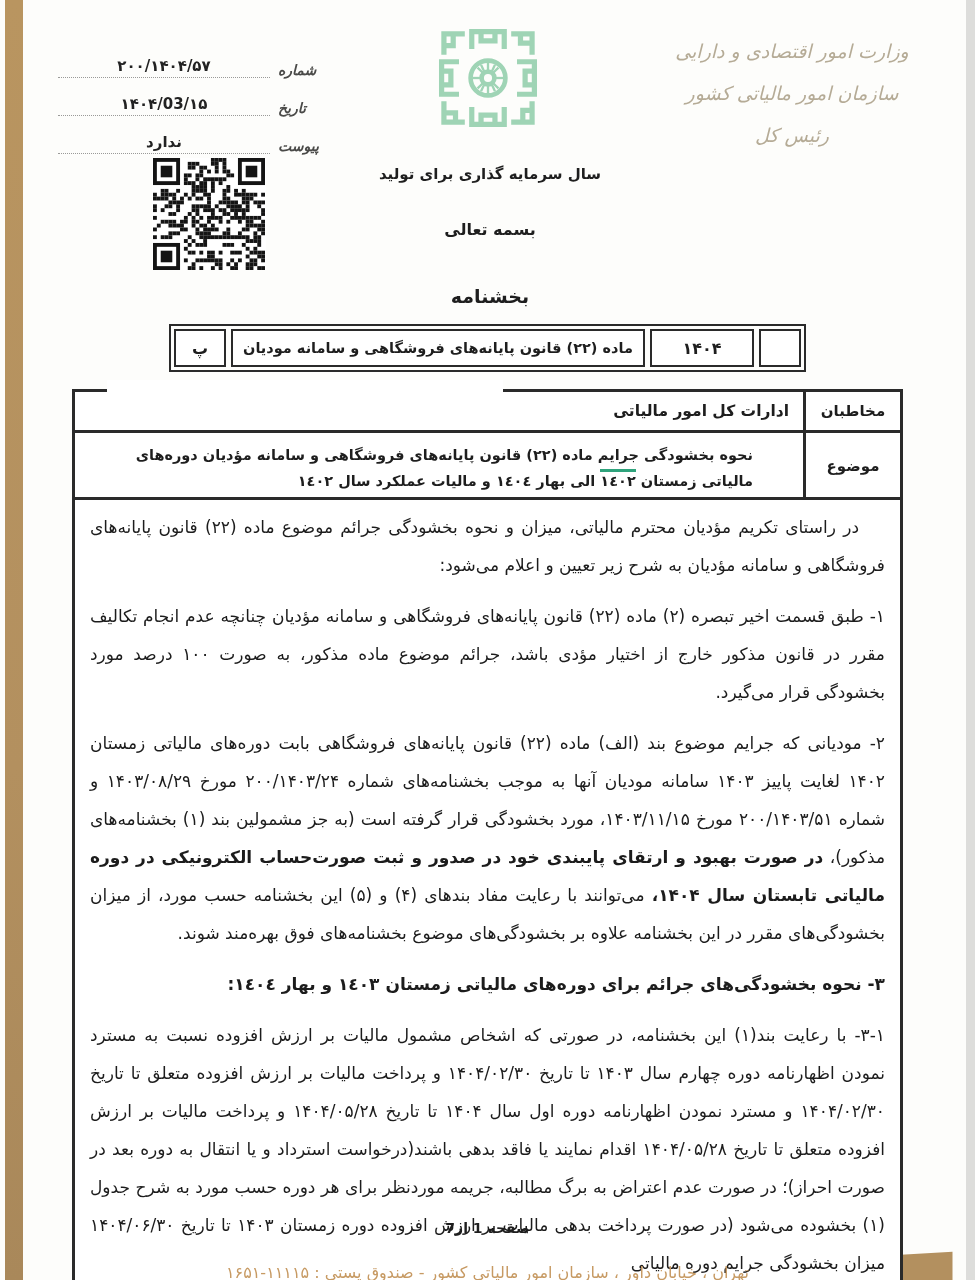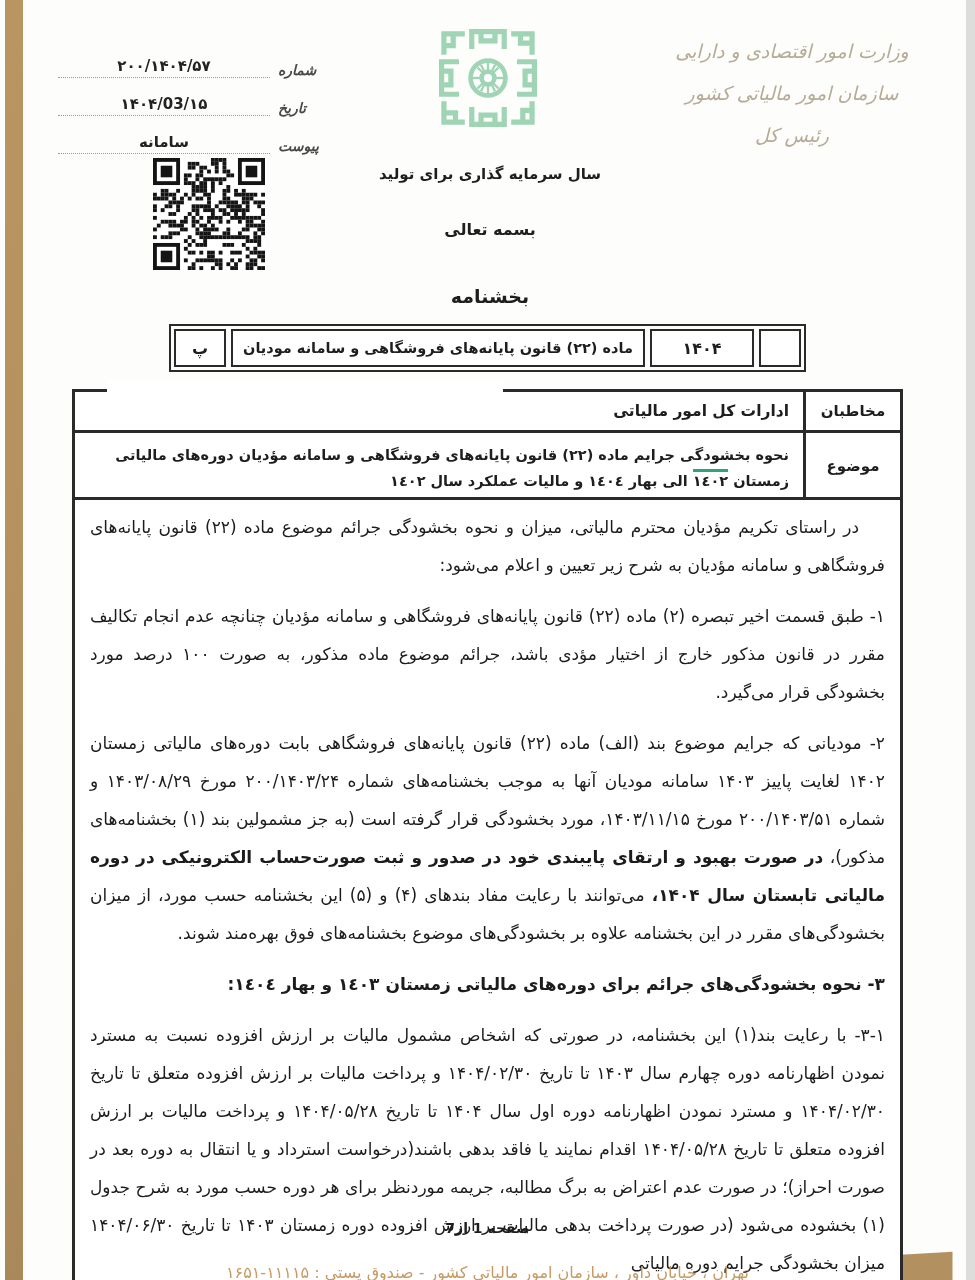--- a/index.html
+++ b/index.html
@@ -52,21 +52,21 @@
     font-weight:bold;font-size:14.5px;background:#fff;}
   .cc-empty{width:42px;}
   .cc-year{width:104px;font-size:16px;}
   .cc-title{flex:1;}
   .cc-class{width:52px;font-size:16px;}
 
   
   .info-table{position:absolute;top:389px;right:72px;width:831px;border:3px solid var(--border);background:#fff;}
   .it-row{display:flex;}
   .it-row1{height:41px;border-bottom:3px solid var(--border);}
-  .it-row2{min-height:59px;}
+  .it-row2{min-height:59px;gap:36px;}
   .it-label{width:97px;border-left:3px solid var(--border);display:flex;align-items:center;justify-content:center;
     font-weight:bold;font-size:15px;flex:none;}
   .it-value{flex:1;padding:4px 14px;display:flex;align-items:center;}
   .recipients-value{font-weight:bold;font-size:15.5px;}
   .subject-value{font-weight:bold;font-size:14.5px;line-height:26px;display:block;padding-top:5px;}
   .mark-green{border-top:3px solid var(--mark-green);display:inline-block;line-height:19px;}
 
   
   .redaction{position:absolute;top:380px;right:472px;width:396px;height:45px;background:#ffffff;z-index:6;}
 
@@ -155,21 +155,21 @@
     </div>
     <div class="hrow">
       <span class="hlabel">تاریخ</span>
       <span class="dots">
         <span class="hval">۱۴۰۴/03/۱۵</span>
       </span>
     </div>
     <div class="hrow">
       <span class="hlabel">پیوست</span>
       <span class="dots">
-        <span class="hval">سامانه</span>
+        <span class="hval">ندارد</span>
       </span>
     </div>
   </div>
 
   <div class="qr"><svg viewBox="0 0 116 116" width="100%" height="100%">
         <rect x="60" y="0" width="4" height="4" fill="#141414"></rect>
         <rect x="64" y="0" width="4" height="4" fill="#141414"></rect>
         <rect x="68" y="0" width="4" height="4" fill="#141414"></rect>
         <rect x="72" y="0" width="4" height="4" fill="#141414"></rect>
         <rect x="36" y="4" width="4" height="4" fill="#141414"></rect>

